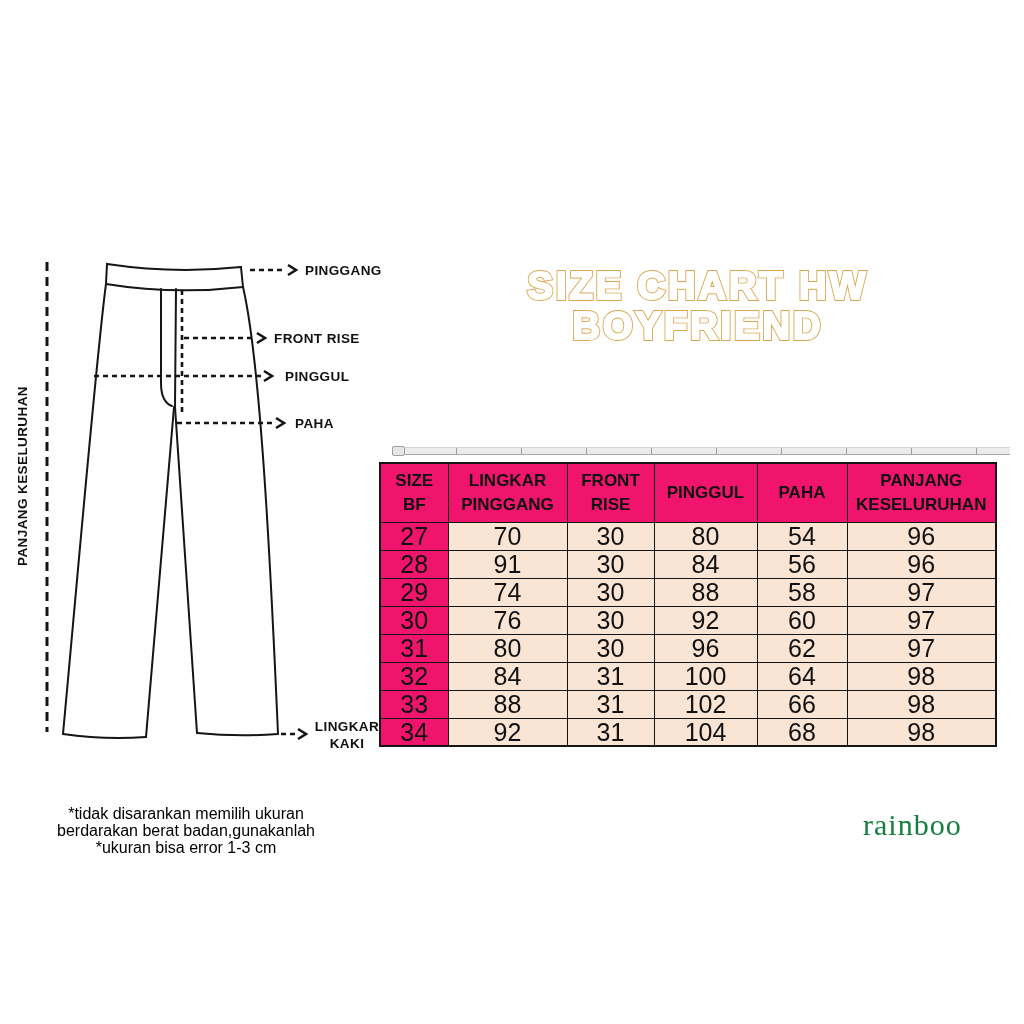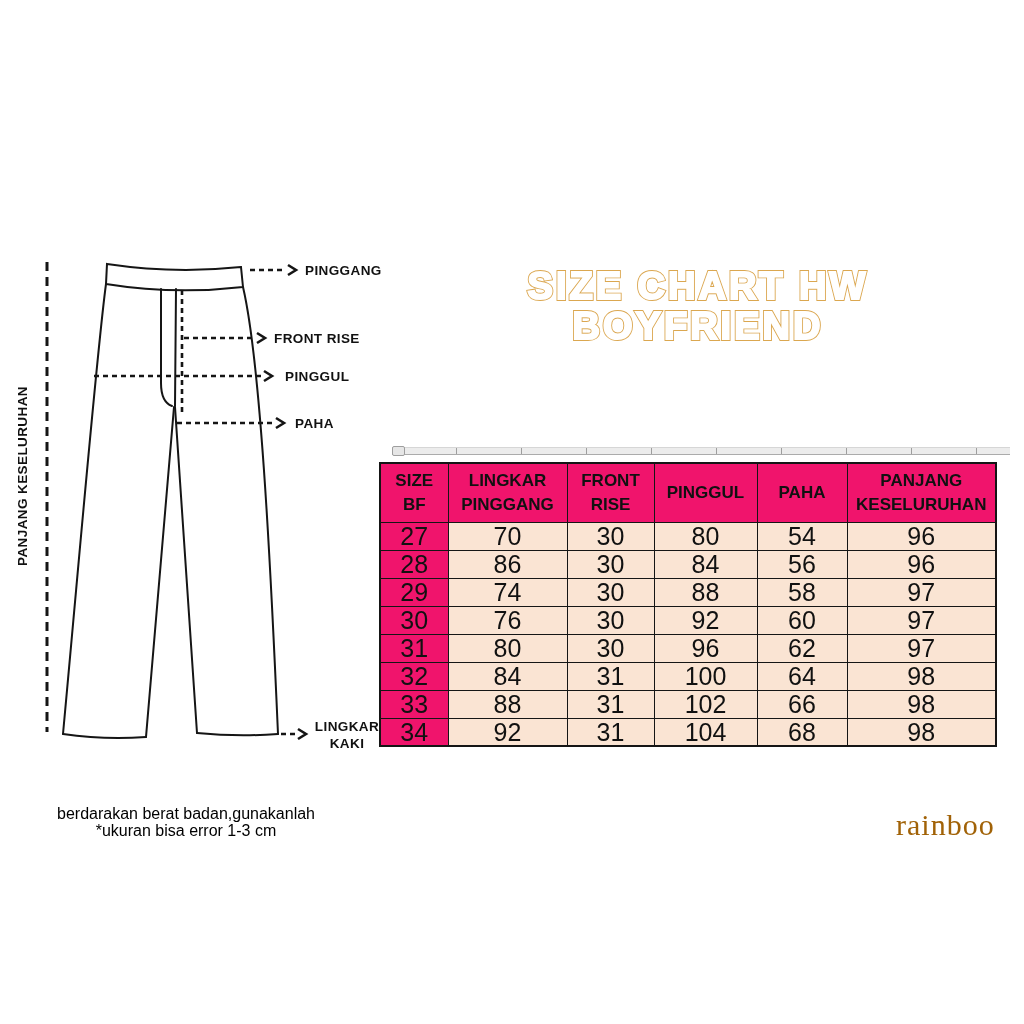--- a/index.html
+++ b/index.html
@@ -71,21 +71,21 @@
     background:var(--pink);
   }
 
   
   .notes{
     position:absolute;left:50px;top:806px;width:272px;text-align:center;
     font-size:16px;line-height:16.8px;color:#000;
   }
   .watermark{
     position:absolute;left:863px;top:808px;
-    font-family:"Liberation Serif",serif;font-size:30px;color:#a16207;letter-spacing:1px;margin-left:33px;
+    font-family:"Liberation Serif",serif;font-size:30px;color:#15803d;letter-spacing:1px;
   }
 </style>
 </head>
 <body>
 
 <div class="canvas">
 
   <svg class="diagram-svg" width="400" height="530" viewBox="0 0 400 530">
 
     <path class="overall-line" d="M47,22 L47,492"></path>
@@ -174,21 +174,21 @@
         <tr>
           <td>27</td>
           <td>70</td>
           <td>30</td>
           <td>80</td>
           <td>54</td>
           <td>96</td>
         </tr>
         <tr>
           <td>28</td>
-          <td>86</td>
+          <td>91</td>
           <td>30</td>
           <td>84</td>
           <td>56</td>
           <td>96</td>
         </tr>
         <tr>
           <td>29</td>
           <td>74</td>
           <td>30</td>
           <td>88</td>
@@ -232,19 +232,20 @@
           <td>92</td>
           <td>31</td>
           <td>104</td>
           <td>68</td>
           <td>98</td>
         </tr>
       </tbody>
   </table>
 
   <div class="notes">
+    <div>*tidak disarankan memilih ukuran</div>
     <div>berdarakan berat badan,gunakanlah</div>
     <div>*ukuran bisa error 1-3 cm</div>
   </div>
 
   <div class="watermark">rainboo</div>
 
 </div>
 
 </body></html>

